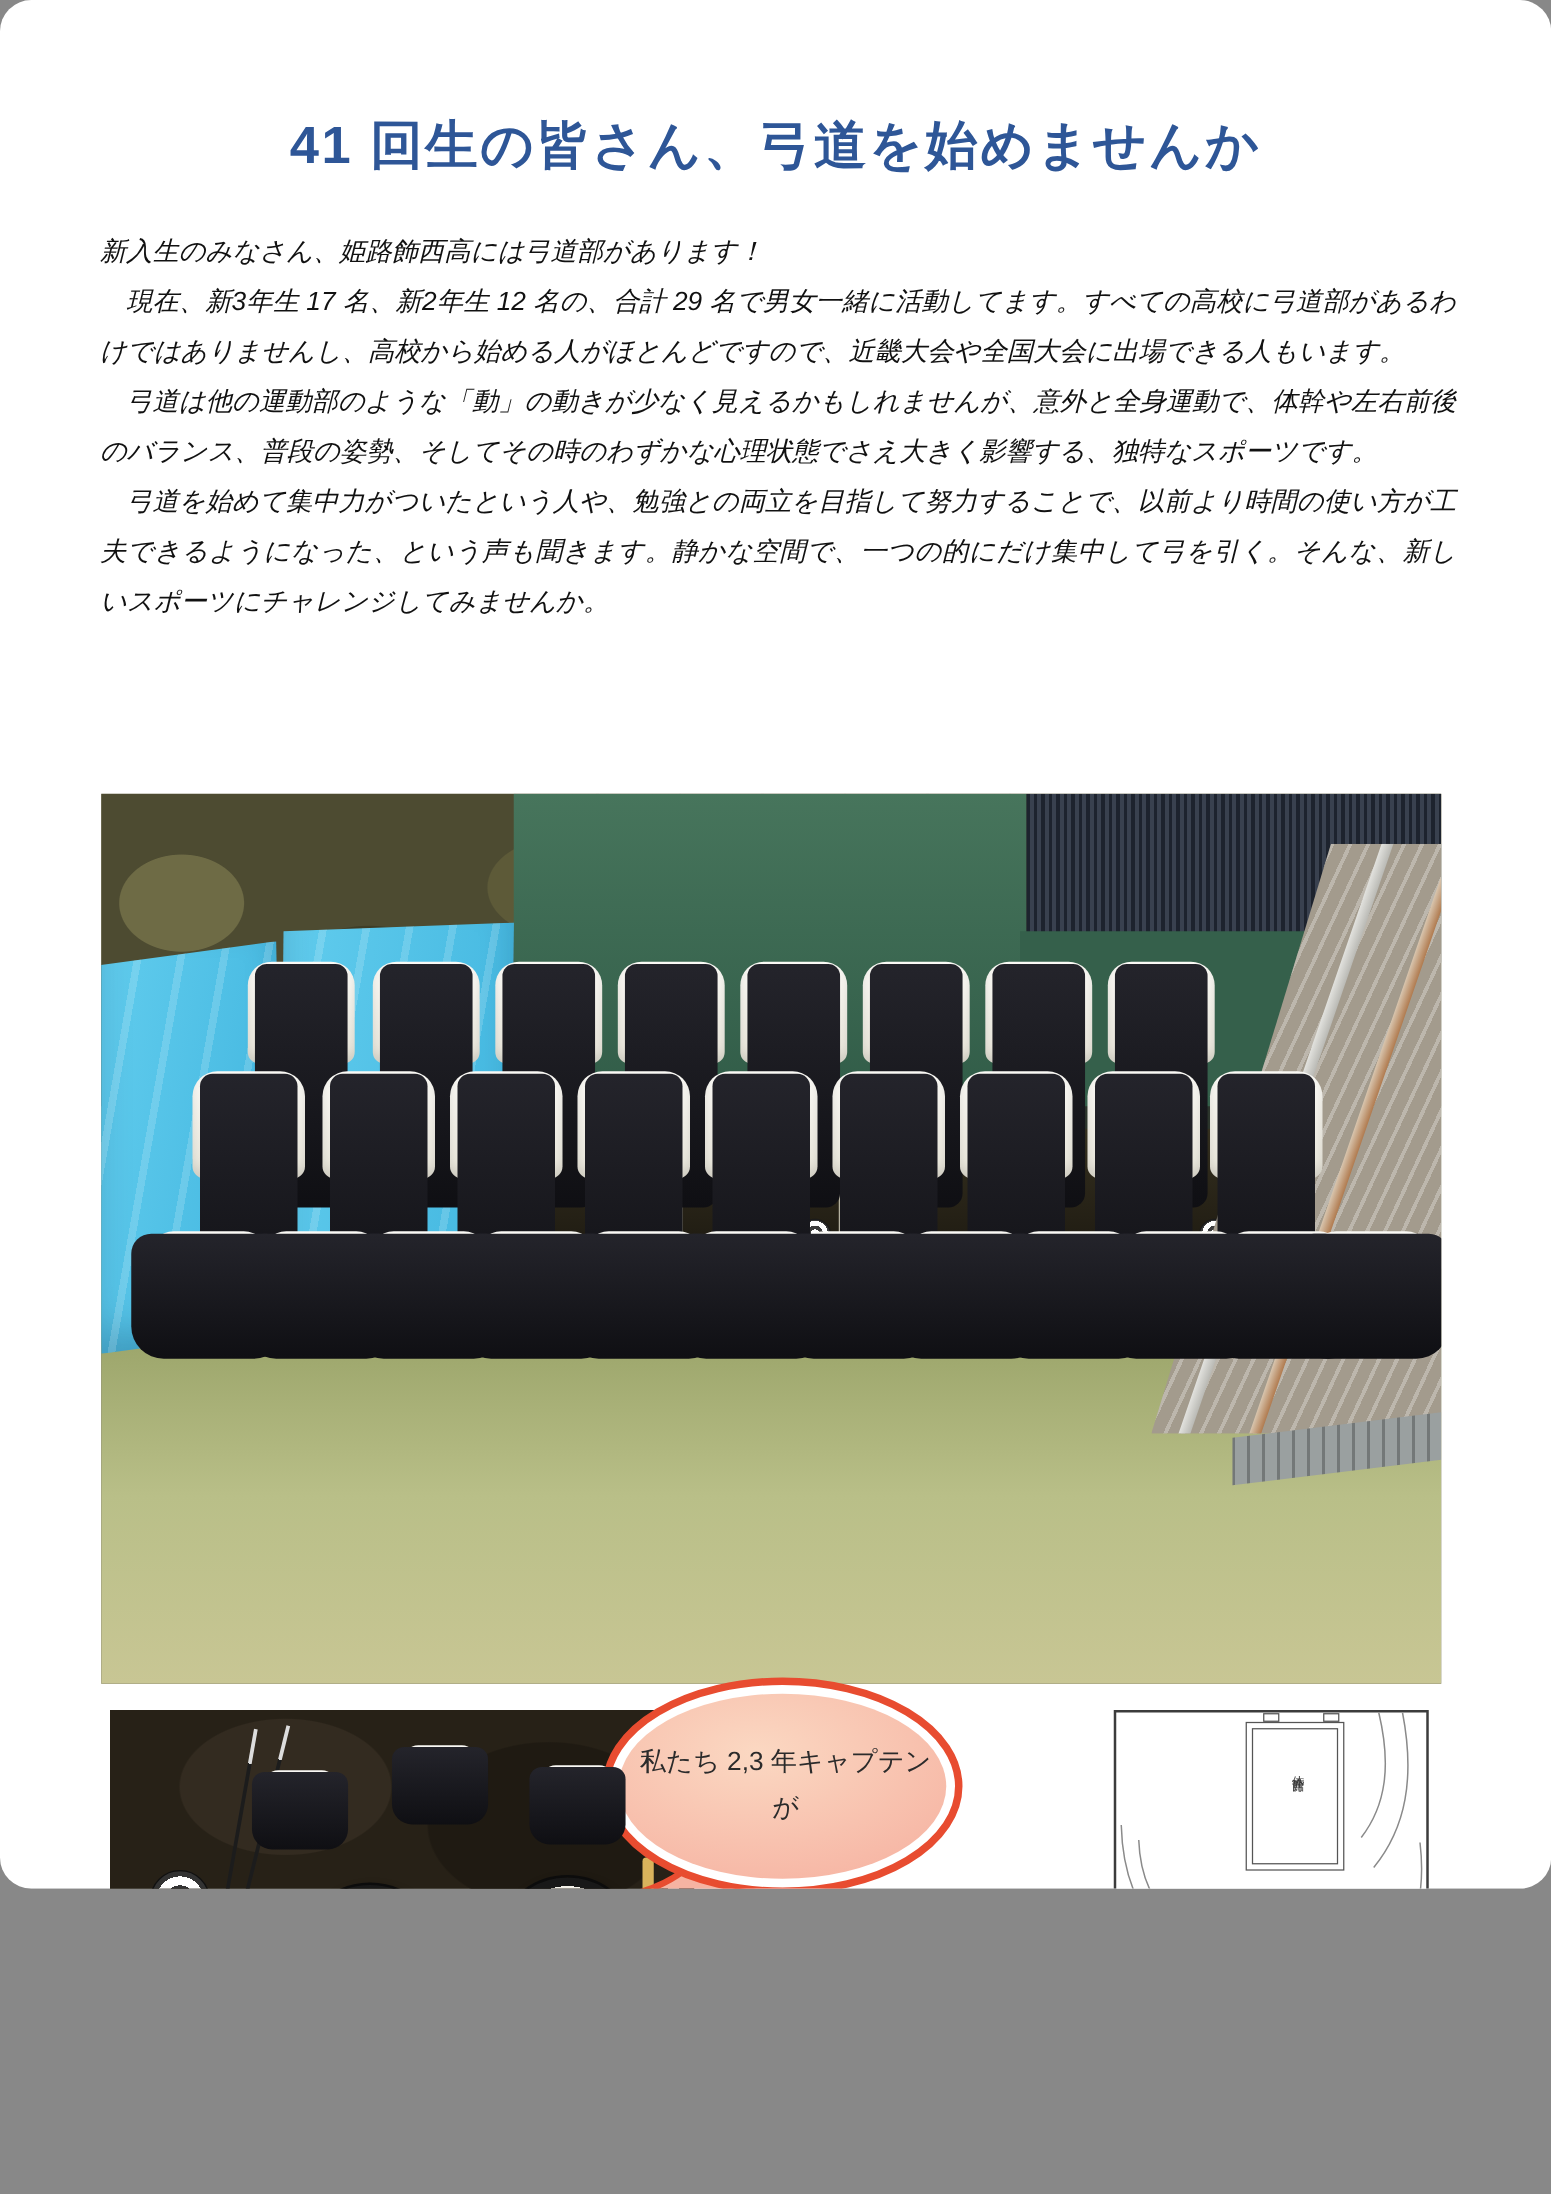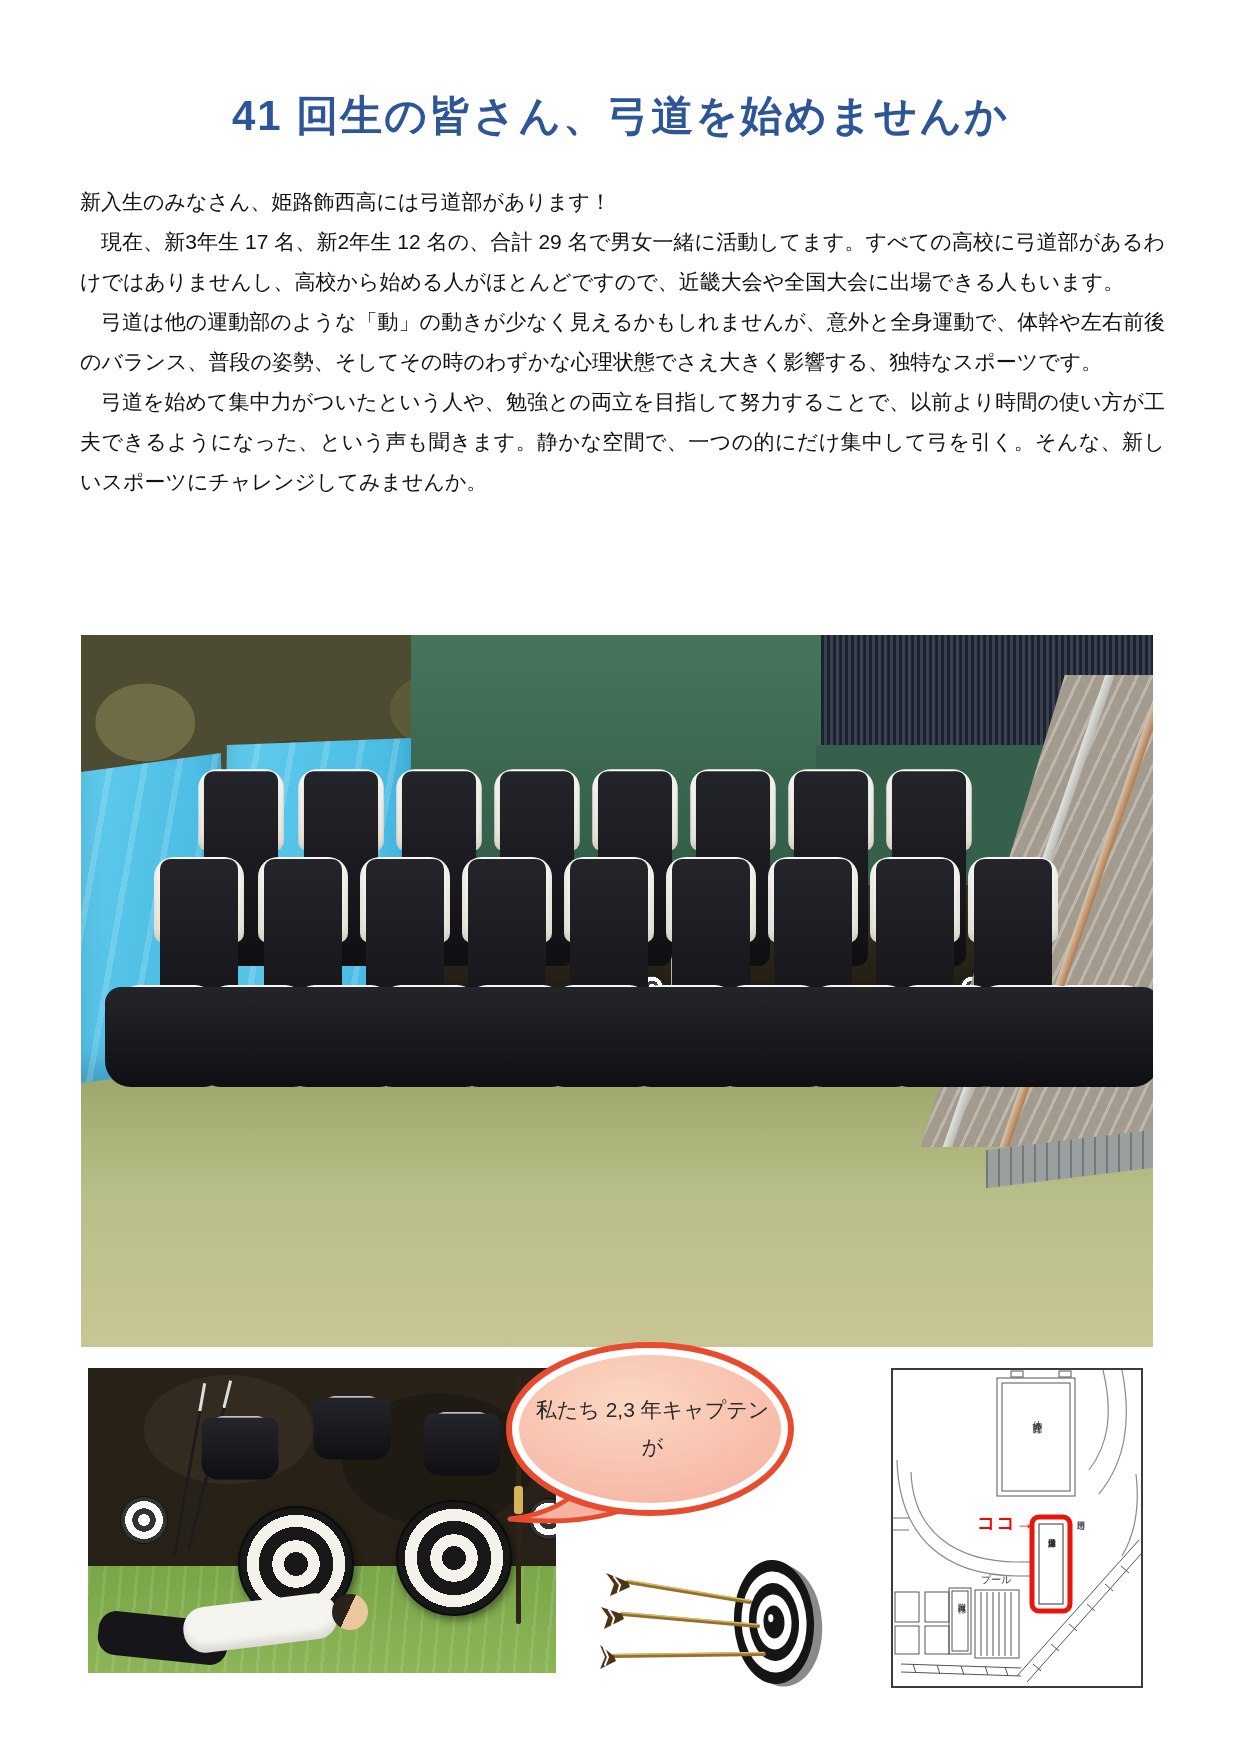--- a/index.html
+++ b/index.html
@@ -1,26 +1,26 @@
 <!DOCTYPE html>
 <html lang="ja" style="--title-color: #2e5697; --here-red: #ff0000;"><head>
 <meta charset="utf-8">
 <style>
   html,body{margin:0;padding:0;background:#888;}
-  .page{position:relative;width:1241px;height:1755px;margin:0 auto;background:#ffffff;
-        font-family:"Liberation Sans","DejaVu Sans",sans-serif;overflow:hidden;}
+  .page{position:relative;width:1241px;height:1511px;margin:0 auto;background:#ffffff;
+        font-family:"Liberation Sans","DejaVu Sans",sans-serif;overflow:hidden;border-radius:25px;}
 
   
   .title{position:absolute;left:0;top:88px;width:1241px;text-align:center;margin:0;
          font-size:42px;font-weight:700;letter-spacing:2px;color:var(--title-color,#2e5697);}
 
   
   .article{position:absolute;left:80px;top:182px;width:1085px;font-size:21px;line-height:40px;
            color:#111;text-align:justify;}
-  .article .para{margin:0;position:relative;}
+  .article .para{margin:0;position:relative;font-style:italic;}
   .article .para.indent{text-indent:1em;}
 
   
   .photo-main{position:absolute;left:81px;top:635px;width:1072px;height:712px;overflow:hidden;background:#6d6b4b;}
   .photo-main *{position:absolute;}
   .trees{left:0;top:0;width:1072px;height:250px;background:
      radial-gradient(90px 70px at 6% 35%,#6e6b45 0 55%,transparent 56%),
      radial-gradient(120px 80px at 20% 60%,#3f3d26 0 55%,transparent 56%),
      radial-gradient(100px 70px at 34% 30%,#5d5a38 0 55%,transparent 56%),
      radial-gradient(130px 90px at 70% 40%,#4a482d 0 55%,transparent 56%),
@@ -87,21 +87,21 @@
   .bow-stick{left:428px;top:6px;width:5px;height:250px;background:#2e2418;border-radius:2px;}
   .bow-grip{left:426px;top:118px;width:9px;height:28px;background:#d9b35c;border-radius:3px;}
   .arrow-stick{width:3px;height:175px;background:linear-gradient(#ddd 0 16%,#1c1c1c 16%);}
   .ly-body{left:95px;top:232px;width:155px;height:46px;background:#f6f4ee;border-radius:22px;
      transform:rotate(-7deg);box-shadow:inset 0 -6px 8px rgba(0,0,0,.12);}
   .ly-legs{left:10px;top:248px;width:130px;height:44px;background:#15151a;border-radius:18px;transform:rotate(6deg);}
   .ly-head{left:244px;top:226px;width:36px;height:36px;border-radius:50%;
      background:linear-gradient(115deg,#2a211c 46%,#eac79e 46%);}
 
   
-  .bubble{position:absolute;left:452px;top:1335px;width:356px;height:206px;}
+  .bubble{position:absolute;left:428px;top:1335px;width:356px;height:206px;}
   .bubble svg{position:absolute;left:0;top:0;}
   .bubble-text{position:absolute;left:78px;top:56px;width:245px;font-size:21px;line-height:37px;
      color:#2b2b2b;text-align:center;}
 
   
   .target-art{position:absolute;left:598px;top:1552px;}
 
   
   .map{position:absolute;left:891px;top:1368px;width:252px;height:320px;background:#fff;
        border:2px solid #3c3c3c;box-sizing:border-box;}

